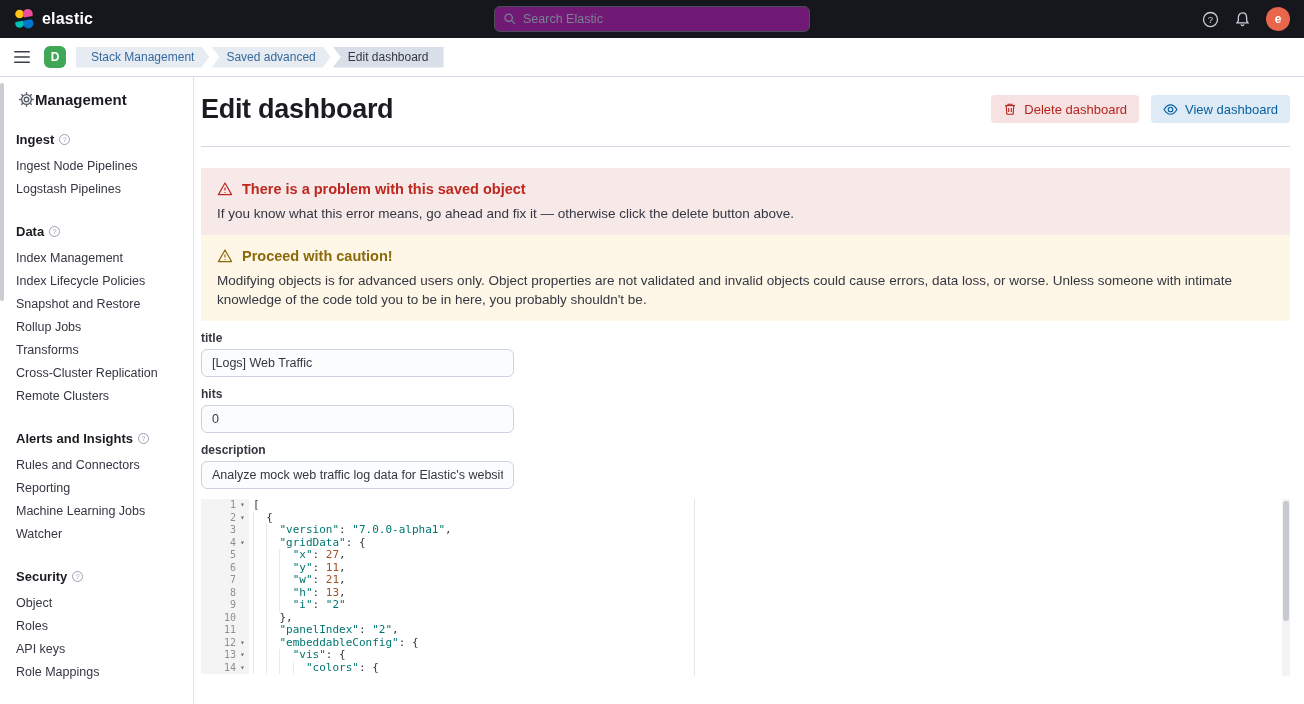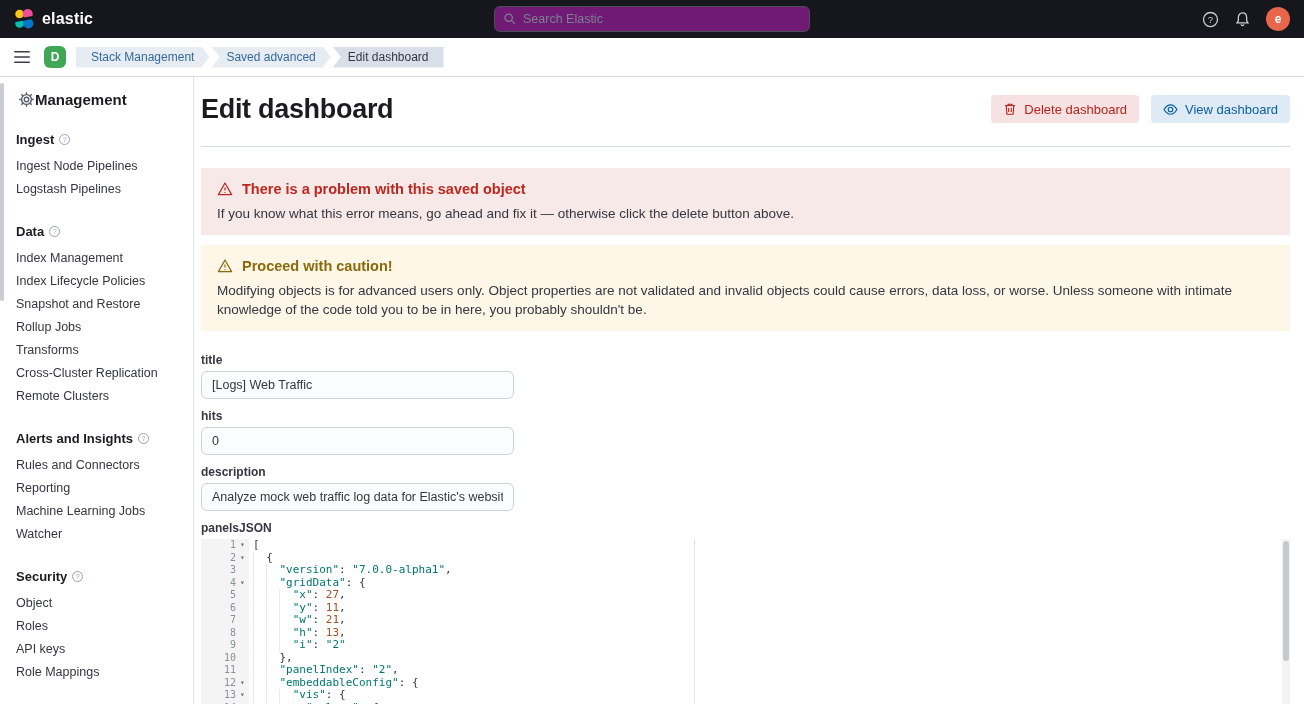--- a/index.html
+++ b/index.html
@@ -51,27 +51,27 @@
   h1 { font-size:27px; font-weight:700; color:#1A1C21; letter-spacing:-.3px; line-height:34px; }
   .actions { margin-left:auto; display:flex; gap:12px; }
   .btn { height:28px; display:inline-flex; align-items:center; gap:7px; padding:0 12px; border:none; border-radius:4px;
     font-size:13px; font-weight:500; font-family:inherit; cursor:pointer; }
   .btn-danger { background:#F6E2E2; color:#B4251D; }
   .btn-primary { background:#DFEAF7; color:#09609F; }
   .rule { margin-top:20px; border-bottom:1px solid #D3DAE6; }
 
   .callout { padding:12px 16px; }
   .callout.error { margin-top:21px; background:#F8E9E9; }
-  .callout.warn  { margin-top:10px; background:#FEF6E6; }
+  .callout.warn  { background:#FEF6E6; }
   .co-title { display:flex; align-items:center; gap:9px; font-size:14.5px; font-weight:600; line-height:18px; }
   .error .co-title { color:#BD271E; }
   .warn  .co-title { color:#8A6A0A; }
   .co-body { margin-top:6px; font-size:13.5px; color:#343741; line-height:19px; }
 
-  .form { margin-top:22px; }
+  .form { margin-top:10px; }
   .field { margin-bottom:10px; }
   .field-label { font-size:12px; font-weight:700; color:#343741; margin-bottom:3px; line-height:15px; }
   .field-input { width:313px; height:28px; background:#FBFCFD; border:1px solid #CBD2DE; border-radius:6px;
     padding:0 10px; font-size:12.5px; color:#343741; font-family:inherit; outline:none; }
 
   
   .editor { position:relative; width:1089px; height:177px; background:#fff; overflow:hidden; }
   .ed-row { display:flex; height:12.5px; line-height:12.5px; }
   .ed-gutter { width:48px; flex:0 0 48px; background:#F4F4F4; display:flex; justify-content:flex-end; align-items:center;
     font-family:"DejaVu Sans Mono", monospace; font-size:10px; color:#8B9095; }
@@ -255,21 +255,20 @@
       </div>
       <div class="co-body">Modifying objects is for advanced users only. Object properties are not validated and invalid objects could cause errors, data loss, or worse. Unless someone with intimate knowledge of the code told you to be in here, you probably shouldn't be.</div>
     </div>
 
     <div class="form">
         <div class="field"><div class="field-label">title</div><input class="field-input" type="text" value="[Logs] Web Traffic" style=""></div>
         <div class="field"><div class="field-label">hits</div><input class="field-input" type="text" value="0" style=""></div>
         <div class="field"><div class="field-label">description</div><input class="field-input" type="text" value="Analyze mock web traffic log data for Elastic's website" style=""></div>
       </div>
 
-    <div class="field-label">panelsJSON</div>
     <div class="editor">
       <div>
           <div class="ed-row">
             <div class="ed-gutter">
               <span class="ed-num">1</span>
               <span class="ed-fold">▾</span>
             </div>
             <pre class="ed-code"><span class="tk-p">[</span></pre>
           </div>
           <div class="ed-row">

